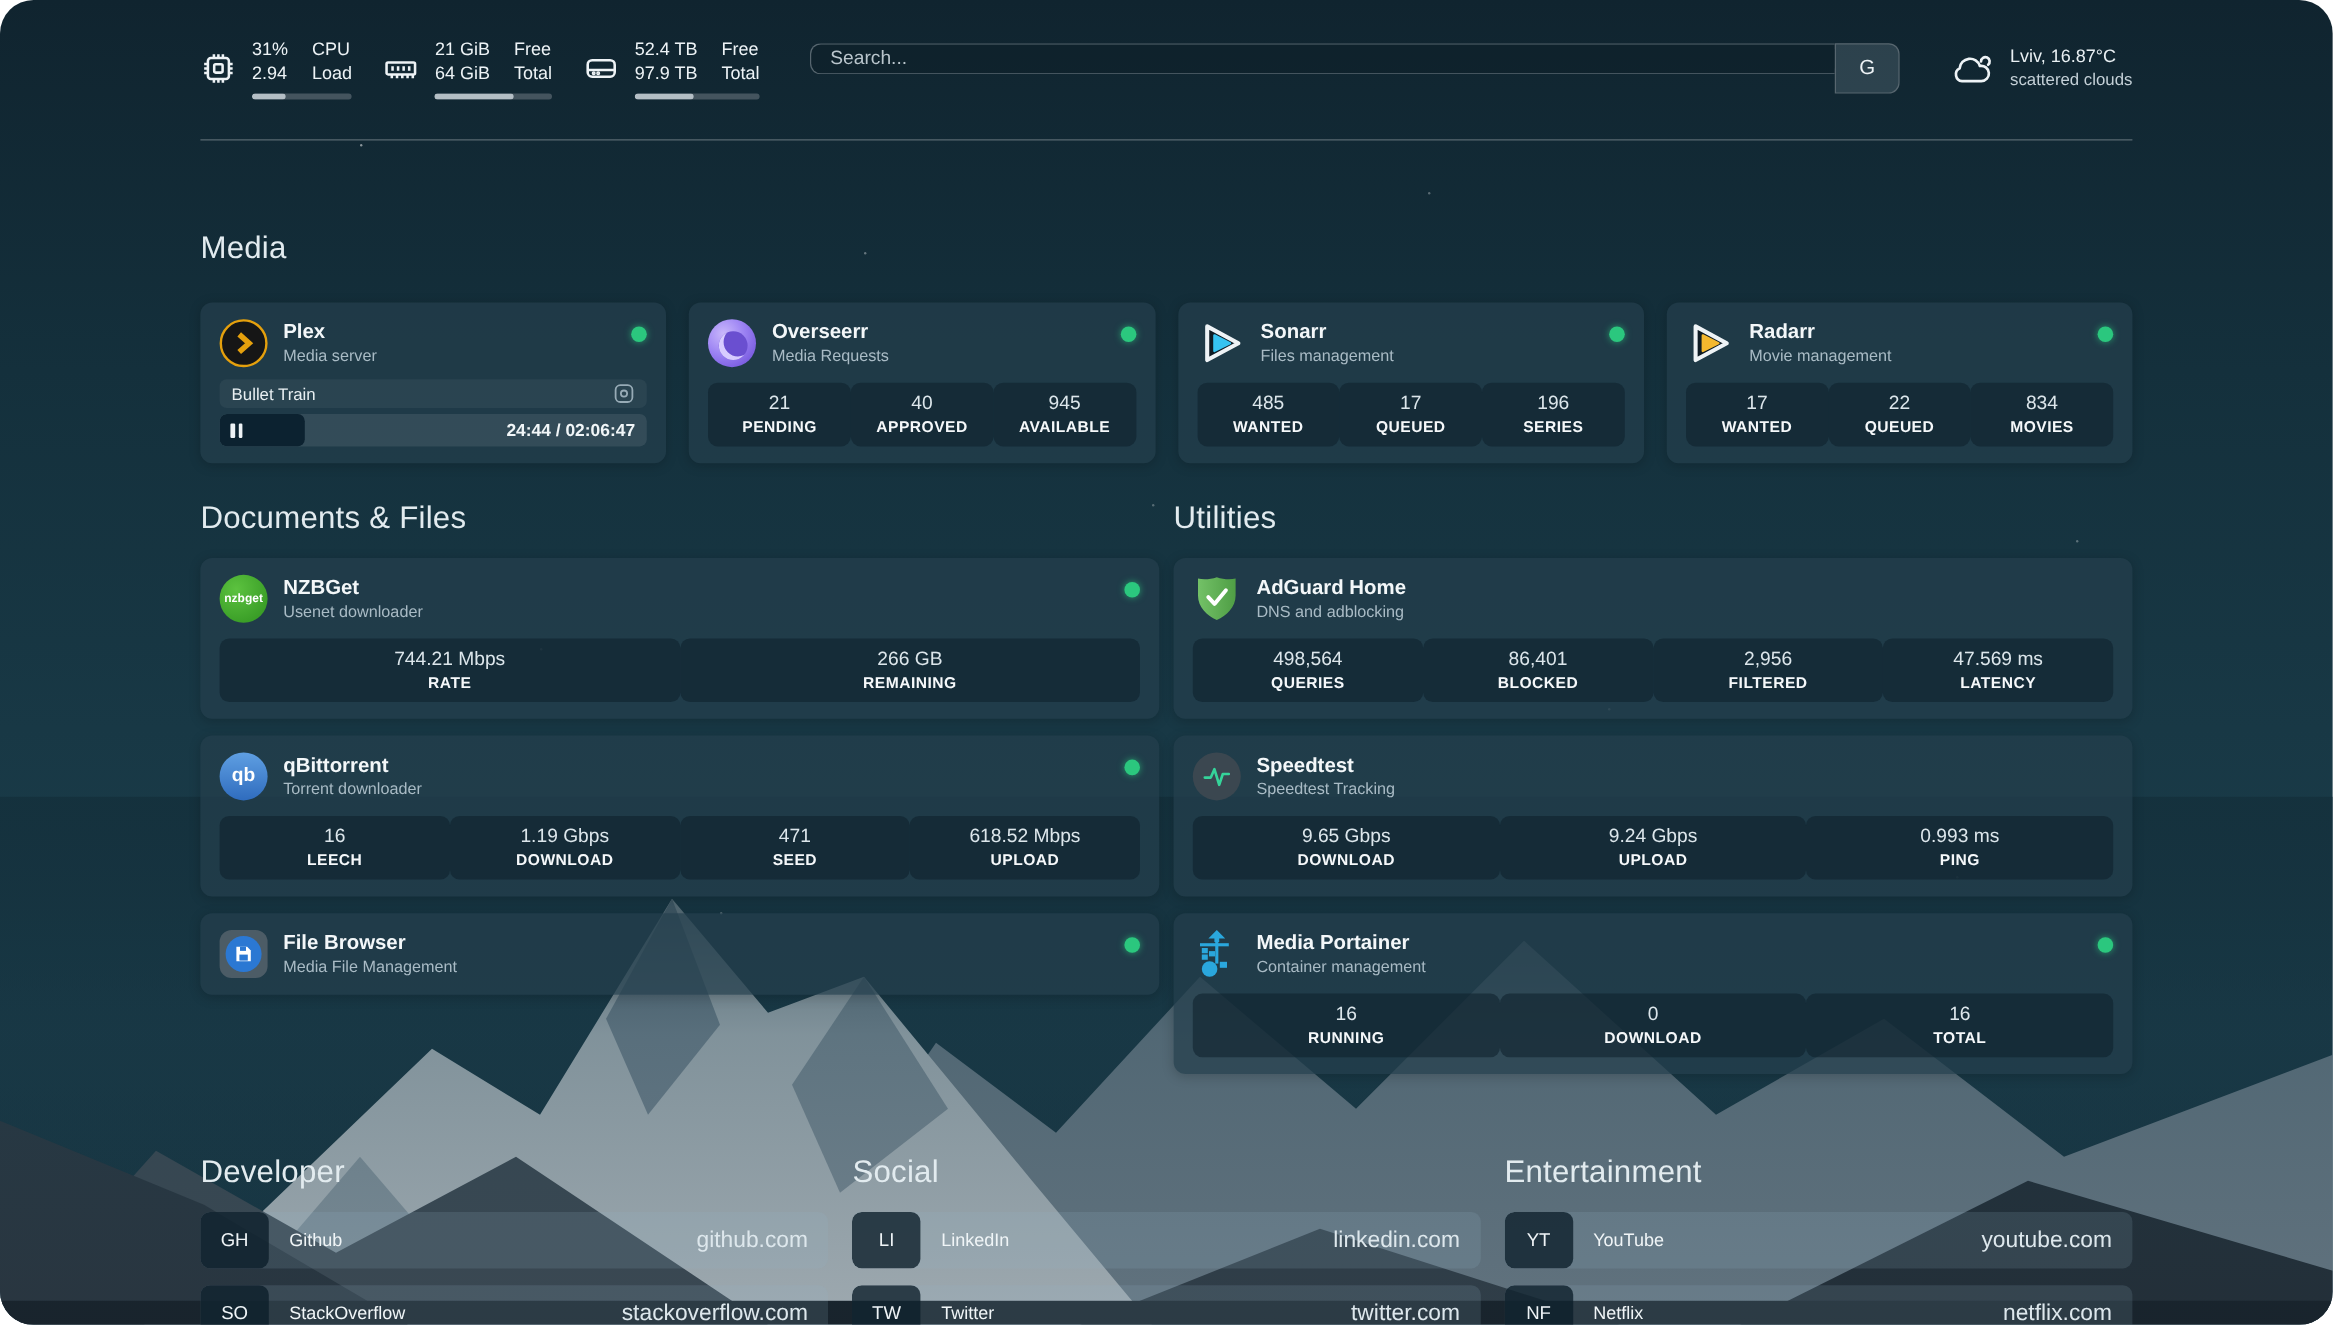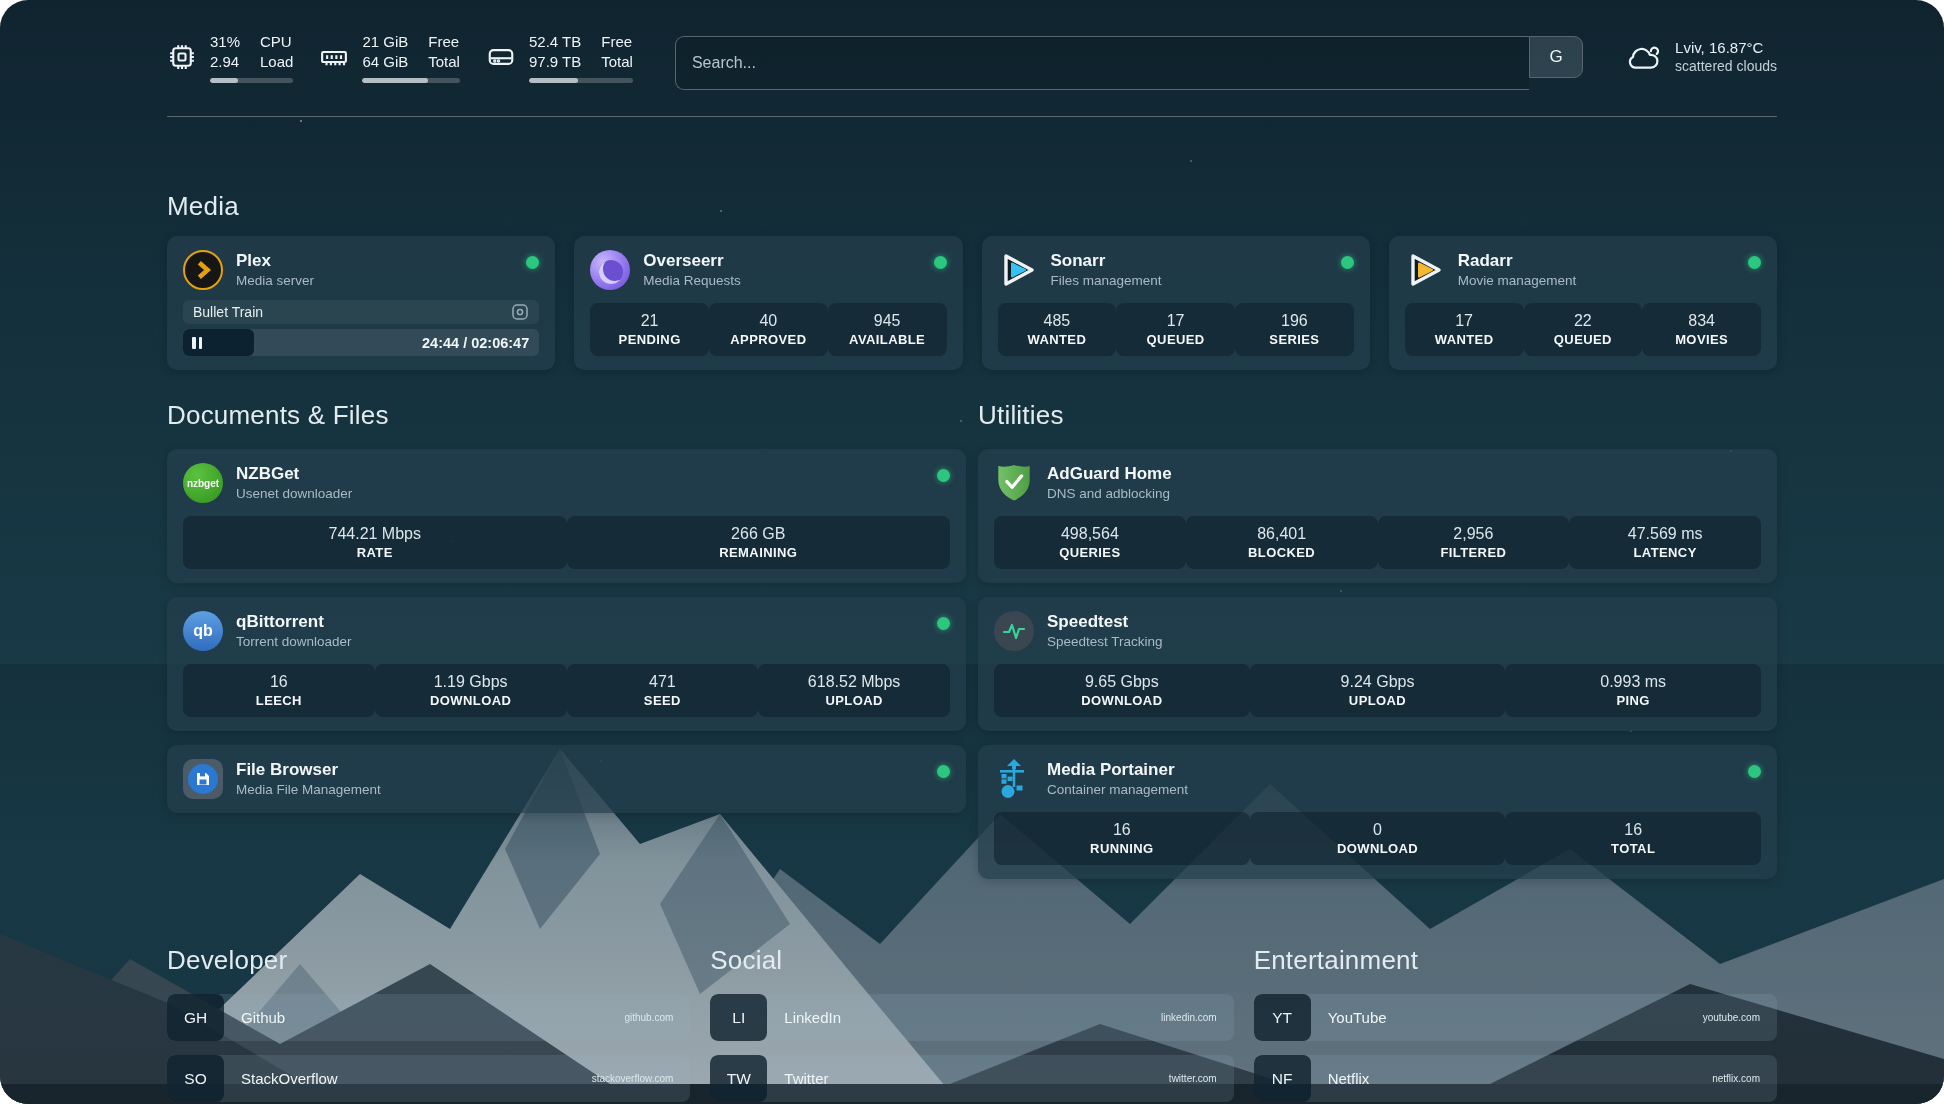--- a/index.html
+++ b/index.html
@@ -35,42 +35,42 @@
   .topbar { margin-top: 28px; display: flex; align-items: center; height: 58px; }
   .widgets { display: flex; gap: 26px; align-items: center; }
   .widget { display: flex; gap: 13px; align-items: center; }
   .wgrid { display: grid; grid-template-columns: auto auto; column-gap: 20px; row-gap: 1px; font-size: 15px; line-height: 19px; color: #edf3f6; }
   .wbar { grid-column: 1 / 3; height: 5px; border-radius: 3px; background: #44545e; margin-top: 6px; overflow: hidden; }
   .wfill { height: 100%; background: #b4bec5; border-radius: 3px; }
   .sysicon { width: 30px; height: 30px; color: #eef3f6; flex: 0 0 auto; }
 
   .searchwrap { flex: 1; margin: 0 42px 0 42px; position: relative; height: 42px; display: flex; }
   .search {
-    flex: 1; height: 54px; background: rgba(12,28,38,0.35);
+    flex: 1; height: 26px; background: rgba(12,28,38,0.35);
     border: 1px solid #57666f; border-right: none; border-radius: 9px 0 0 9px;
     color: #eaf1f4; font-size: 16px; padding: 0 16px; outline: none;
     font-family: "Liberation Sans", sans-serif;
   }
   .search::placeholder { color: #b9c5cc; }
   .search-eng {
     width: 54px; height: 42px; border: 1px solid #57666f; border-radius: 0 9px 9px 0;
     background: rgba(120,140,152,0.28); color: #eef3f6; font-size: 17px;
     display: flex; align-items: center; justify-content: center; cursor: pointer;
   }
 
   .weather { display: flex; gap: 12px; align-items: center; }
   .weather .lines { font-size: 15px; line-height: 19px; }
   .weather .cond { color: #c4d0d7; font-size: 14px; }
   .cloudicon { width: 38px; height: 32px; color: #eef3f6; }
 
   .divider { margin-top: 30px; border-top: 1px solid rgba(255,255,255,0.30); }
 
   
   .sec-title { font-size: 26px; font-weight: 500; color: #e2ebef; letter-spacing: .2px; }
-  .media-title { margin-top: 74px; margin-bottom: 14px; }
+  .media-title { margin-top: 74px; margin-bottom: 30px; }
 
   .grid4 { display: grid; grid-template-columns: repeat(4, 1fr); gap: 19px; }
   .two-col { display: grid; grid-template-columns: 1fr 1fr; gap: 12px; margin-top: 30px; }
   .col .sec-title { margin-bottom: 18px; }
   .stack { display: flex; flex-direction: column; gap: 14px; }
 
   .card {
     background: rgba(36,62,76,0.72); border-radius: 10px; padding: 14px 16px;
     position: relative; box-shadow: 0 2px 10px rgba(0,0,0,0.18); cursor: pointer;
   }
@@ -114,21 +114,21 @@
   .bm-rows { display: flex; flex-direction: column; gap: 14px; }
   .bm-row {
     display: flex; align-items: stretch; height: 47px; border-radius: 8px; overflow: hidden;
     background: rgba(150,180,196,0.16); cursor: pointer;
   }
   .bm-abbr {
     width: 57px; background: rgba(12,30,41,0.78); color: #eef3f6; font-size: 15.5px;
     display: flex; align-items: center; justify-content: center; border-radius: 8px;
   }
   .bm-name { flex: 1; display: flex; align-items: center; padding-left: 17px; font-size: 15px; color: #f0f5f7; }
-  .bm-url { display: flex; align-items: center; padding-right: 17px; font-size: 10px; color: #dde7ec; }
+  .bm-url { display: flex; align-items: center; padding-right: 17px; font-size: 19px; color: #dde7ec; }
 
   svg { display: block; }
 </style>
 </head>
 <body>
 
 <div class="app">
 
   <svg class="bg-mountains" viewBox="0 0 1944 440" preserveAspectRatio="none">
     <polygon points="620,440 780,205 880,280 1000,150 1130,260 1270,120 1430,265 1570,185 1720,300 1944,215 1944,440" fill="#7e909d"></polygon>

